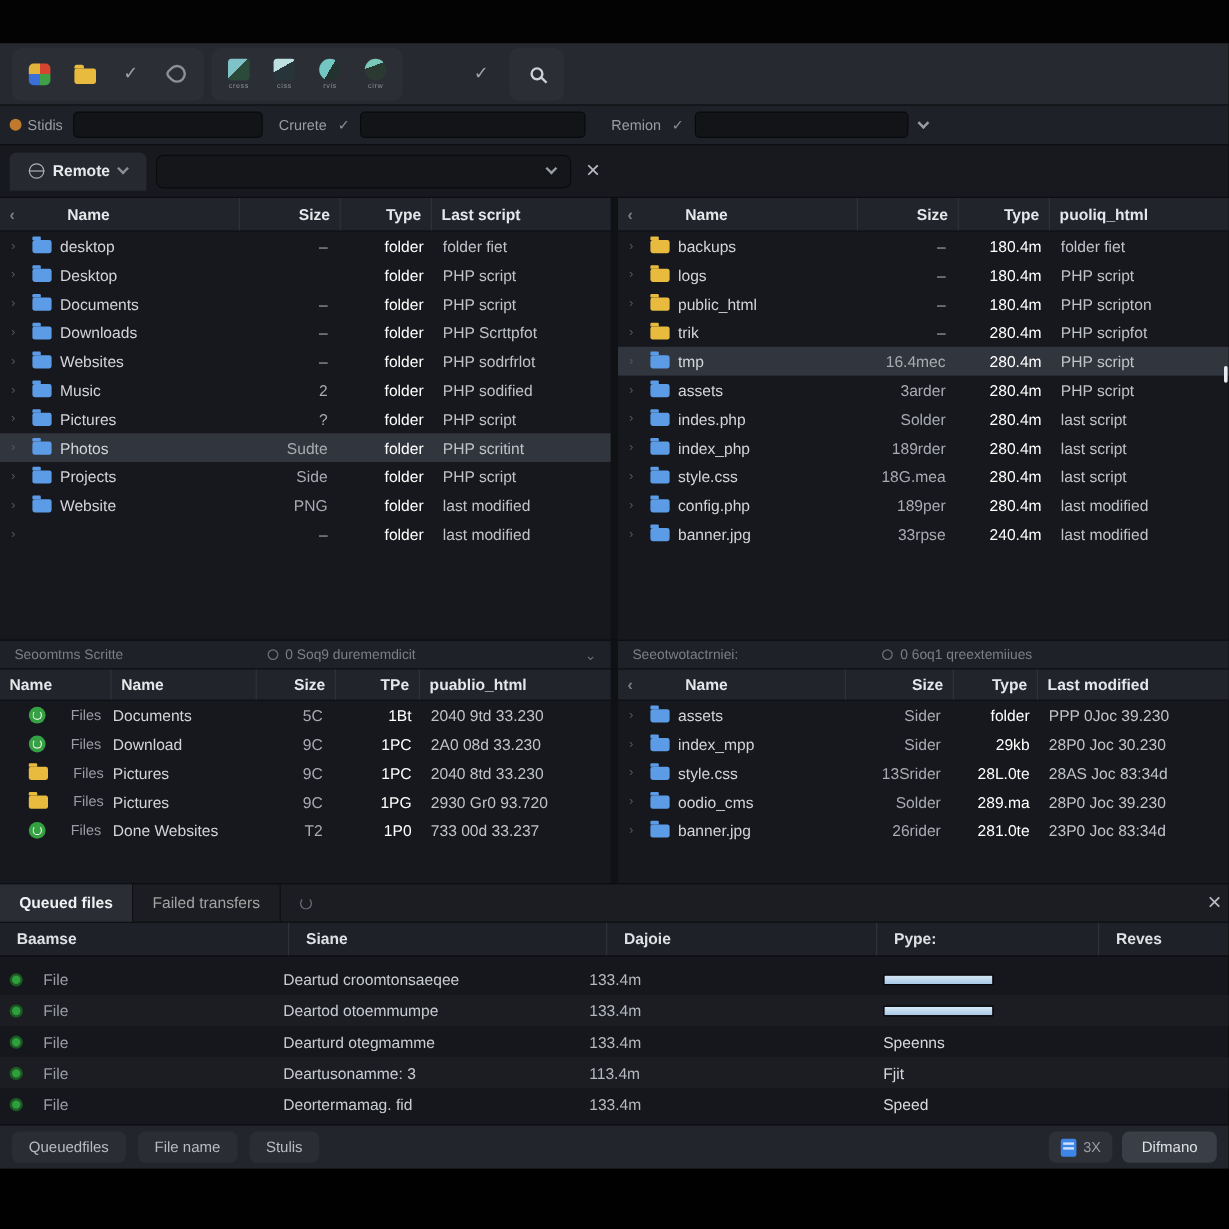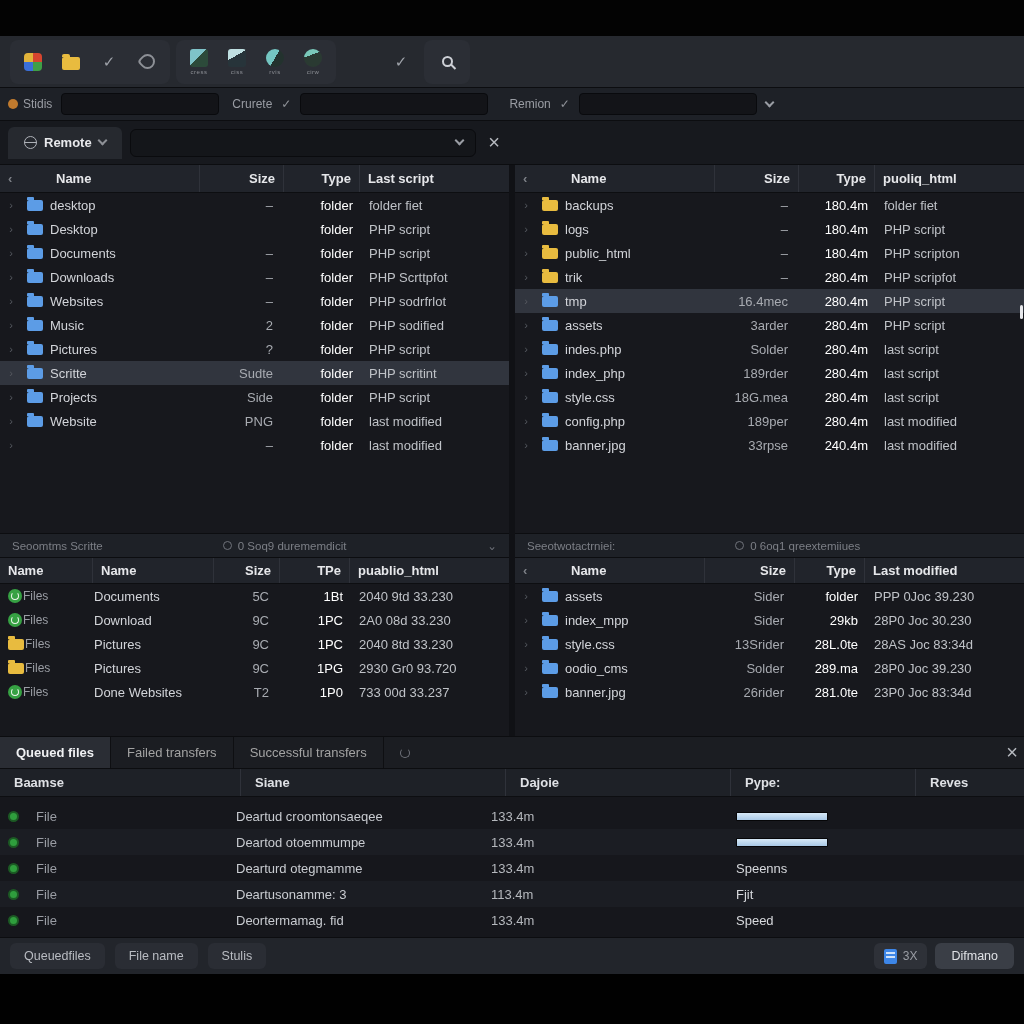--- a/index.html
+++ b/index.html
@@ -88,21 +88,21 @@
     display:flex; align-items:center; padding:0 12px; gap:10px; color:#7c7f86; font-size:11.5px; }
   .statusbar .mid { margin-left:110px; display:flex; align-items:center; gap:6px; }
   .ring { width:9px; height:9px; border:1.5px solid #6f727a; border-radius:50%; display:inline-block; }
   .sb-right { margin-left:auto; color:#6f727a; }
 
   
   .detail-row { height:178px; display:flex; flex:0 0 auto; background:#121317; }
   .detail-panel { width:509px; background:#17181d; display:flex; flex-direction:column; }
   .dl-grid { display:grid; grid-template-columns:92px 1fr 66px 70px 160px; align-items:center; height:24px; }
   .dr-grid { display:grid; grid-template-columns:22px 26px 1fr 90px 70px 160px; align-items:center; height:24px; }
-  .filecell { display:flex; align-items:center; gap:1px; padding-left:8px; color:#9a9da4; font-size:12px; }
+  .filecell { display:flex; align-items:center; gap:21px; padding-left:24px; color:#9a9da4; font-size:12px; }
 
   
   .transfer-tabs { height:33px; background:#1b1d22; border-top:1px solid #0c0d10; border-bottom:1px solid #0c0d10;
     display:flex; align-items:center; flex:0 0 auto; }
   .ttab { height:100%; display:flex; align-items:center; padding:0 16px; color:#a3a3a3; border-right:1px solid #0e0f12; white-space:nowrap; }
   .ttab[data-active="true"] { background:#2a2d34; color:#f0f1f3; font-weight:bold; }
   .t-refresh { width:10px; height:10px; border:1.5px solid #6f727a; border-radius:50%; border-top-color:transparent; margin-left:16px; }
   .ttabs-x { margin-left:auto; color:#b7bac0; font-size:20px; padding-right:6px; }
 
   
@@ -306,21 +306,21 @@
             <span class="c-size">?</span>
             <span class="c-type">folder</span>
             <span class="c-mod">PHP script</span>
           </div>
 
           <div class="flist-grid frow" data-selected="true">
             <span class="rchev">›</span>
             <span style="display:flex;justify-content:center;">
               <span class="fico" data-kind="folder-blue"></span>
             </span>
-            <span class="c-name">Scritte</span>
+            <span class="c-name">Photos</span>
             <span class="c-size">Sudte</span>
             <span class="c-type">folder</span>
             <span class="c-mod">PHP scritint</span>
           </div>
 
           <div class="flist-grid frow">
             <span class="rchev">›</span>
             <span style="display:flex;justify-content:center;">
               <span class="fico" data-kind="folder-blue"></span>
             </span>
@@ -650,23 +650,20 @@
     <div style="display:flex;height:100%;">
 
         <div class="ttab" data-active="true">
           <span>Queued files</span>
         </div>
 
         <div class="ttab" data-active="false">
           <span>Failed transfers</span>
         </div>
 
-        <div class="ttab" data-active="false">
-          <span>Successful transfers</span>
-        </div>
       </div>
     <span class="t-refresh"></span>
     <span class="ttabs-x">×</span>
   </div>
 
   <div class="queue-header">
     <span class="qh first">Baamse</span>
     <span class="qh">Siane</span>
     <span class="qh">Dajoie</span>
     <span class="qh">Pype:</span>

